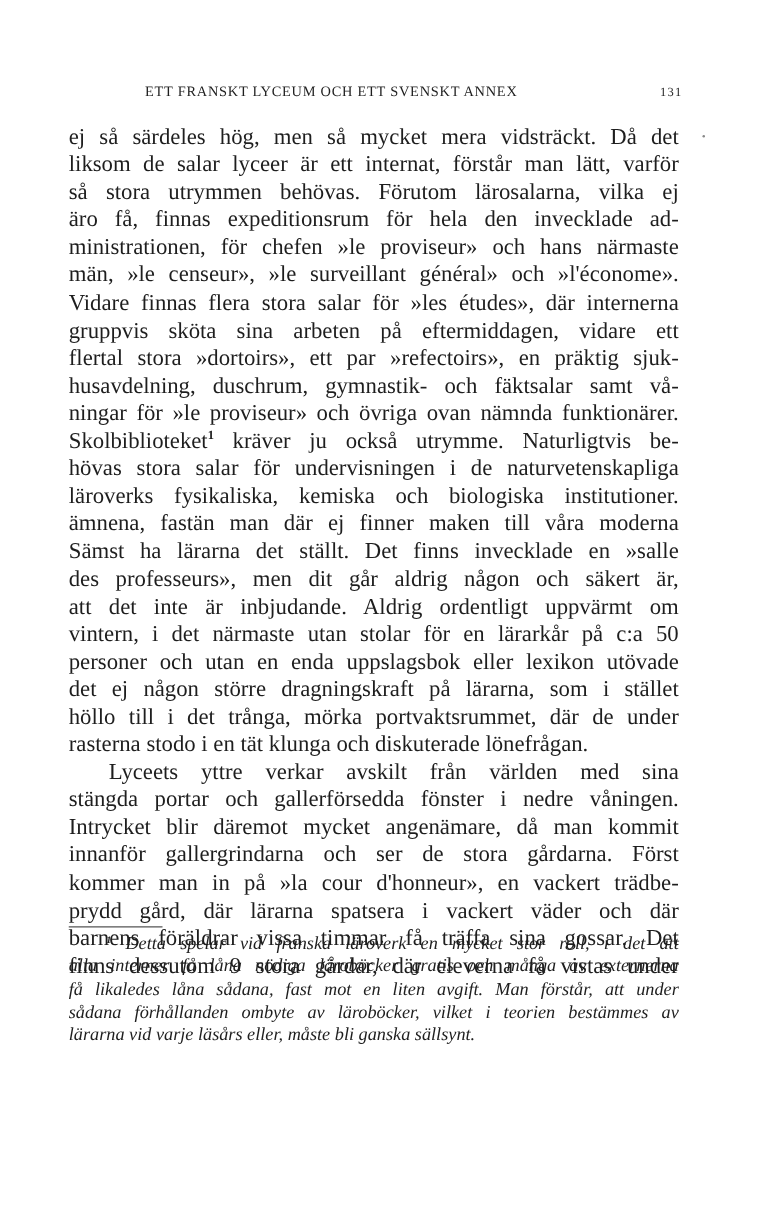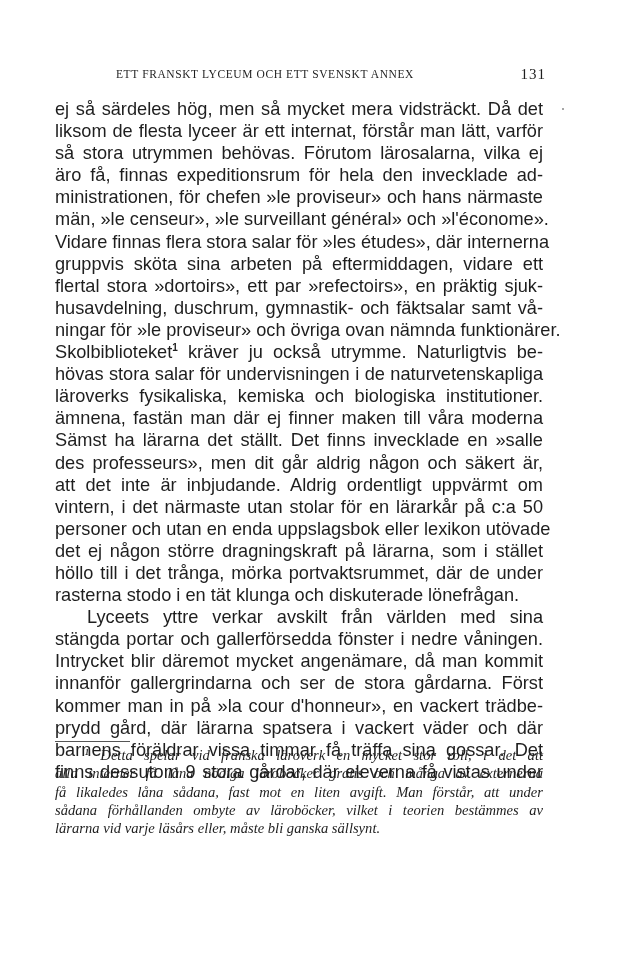--- a/index.html
+++ b/index.html
@@ -7,24 +7,24 @@
     width: 624px; height: 972px; background: #ffffff; position: relative; overflow: hidden;
     font-family: "DejaVu Serif", "Liberation Serif", serif; color: #1e1e1e;
   }
   .page { position: absolute; left: 0; top: 0; width: 624px; height: 972px; }
   .running-head {
     position: absolute; top: 66px; left: 116px; width: 430px; height: 16px;
     font-family: "Liberation Serif", serif; font-size: 11.5px; letter-spacing: 0.6px;
     display: flex; justify-content: space-between; align-items: center; text-align: right;
   }
   .running-head .title { text-transform: uppercase; }
-  .running-head .pno { font-size: 15px; letter-spacing: 1px; }
+  .running-head .pno { font-size: 10px; letter-spacing: 1px; }
   .body-text {
     position: absolute; top: 98px; left: 55px; width: 488px;
-    font-family: Liberation Sans, sans-serif; font-size: 18.2px; line-height: 22.1px;
+    font-family: Liberation Serif, serif; font-size: 18.2px; line-height: 22.1px;
   }
   .line { display: block; white-space: nowrap; text-align: justify; text-align-last: justify; height: 22.1px; }
   .line.last { text-align-last: left; }
   .line.indent { padding-left: 32px; }
   sup { font-size: 10px; line-height: 0; vertical-align: 7px; font-weight: bold; }
   .fn-rule { position: absolute; top: 741px; left: 55px; width: 75px; height: 0; border-top: 1px solid #555; }
   .footnote {
     position: absolute; top: 746px; left: 55px; width: 488px;
     font-family: "Liberation Serif", serif; font-size: 14.6px; line-height: 18.3px; font-style: italic;
   }
@@ -38,21 +38,21 @@
 
 <div class="page">
 
   <div class="running-head">
     <span class="title">ETT FRANSKT LYCEUM OCH ETT SVENSKT ANNEX</span>
     <span class="pno">131</span>
   </div>
 
   <div class="body-text">
     <span class="line">ej så särdeles hög, men så mycket mera vidsträckt. Då det</span>
-    <span class="line">liksom de flesta lyceer är ett internat, förstår man lätt, varför</span>
+    <span class="line">liksom de salar lyceer är ett internat, förstår man lätt, varför</span>
     <span class="line">så stora utrymmen behövas. Förutom lärosalarna, vilka ej</span>
     <span class="line">äro få, finnas expeditionsrum för hela den invecklade ad-</span>
     <span class="line">ministrationen, för chefen »le proviseur» och hans närmaste</span>
     <span class="line">män, »le censeur», »le surveillant général» och »l'économe».</span>
     <span class="line">Vidare finnas flera stora salar för »les études», där internerna</span>
     <span class="line">gruppvis sköta sina arbeten på eftermiddagen, vidare ett</span>
     <span class="line">flertal stora »dortoirs», ett par »refectoirs», en präktig sjuk-</span>
     <span class="line">husavdelning, duschrum, gymnastik- och fäktsalar samt vå-</span>
     <span class="line">ningar för »le proviseur» och övriga ovan nämnda funktionärer.</span>
     <span class="line"><span>Skolbiblioteket</span><sup>1</sup><span> kräver ju också utrymme. Naturligtvis be-</span></span>

